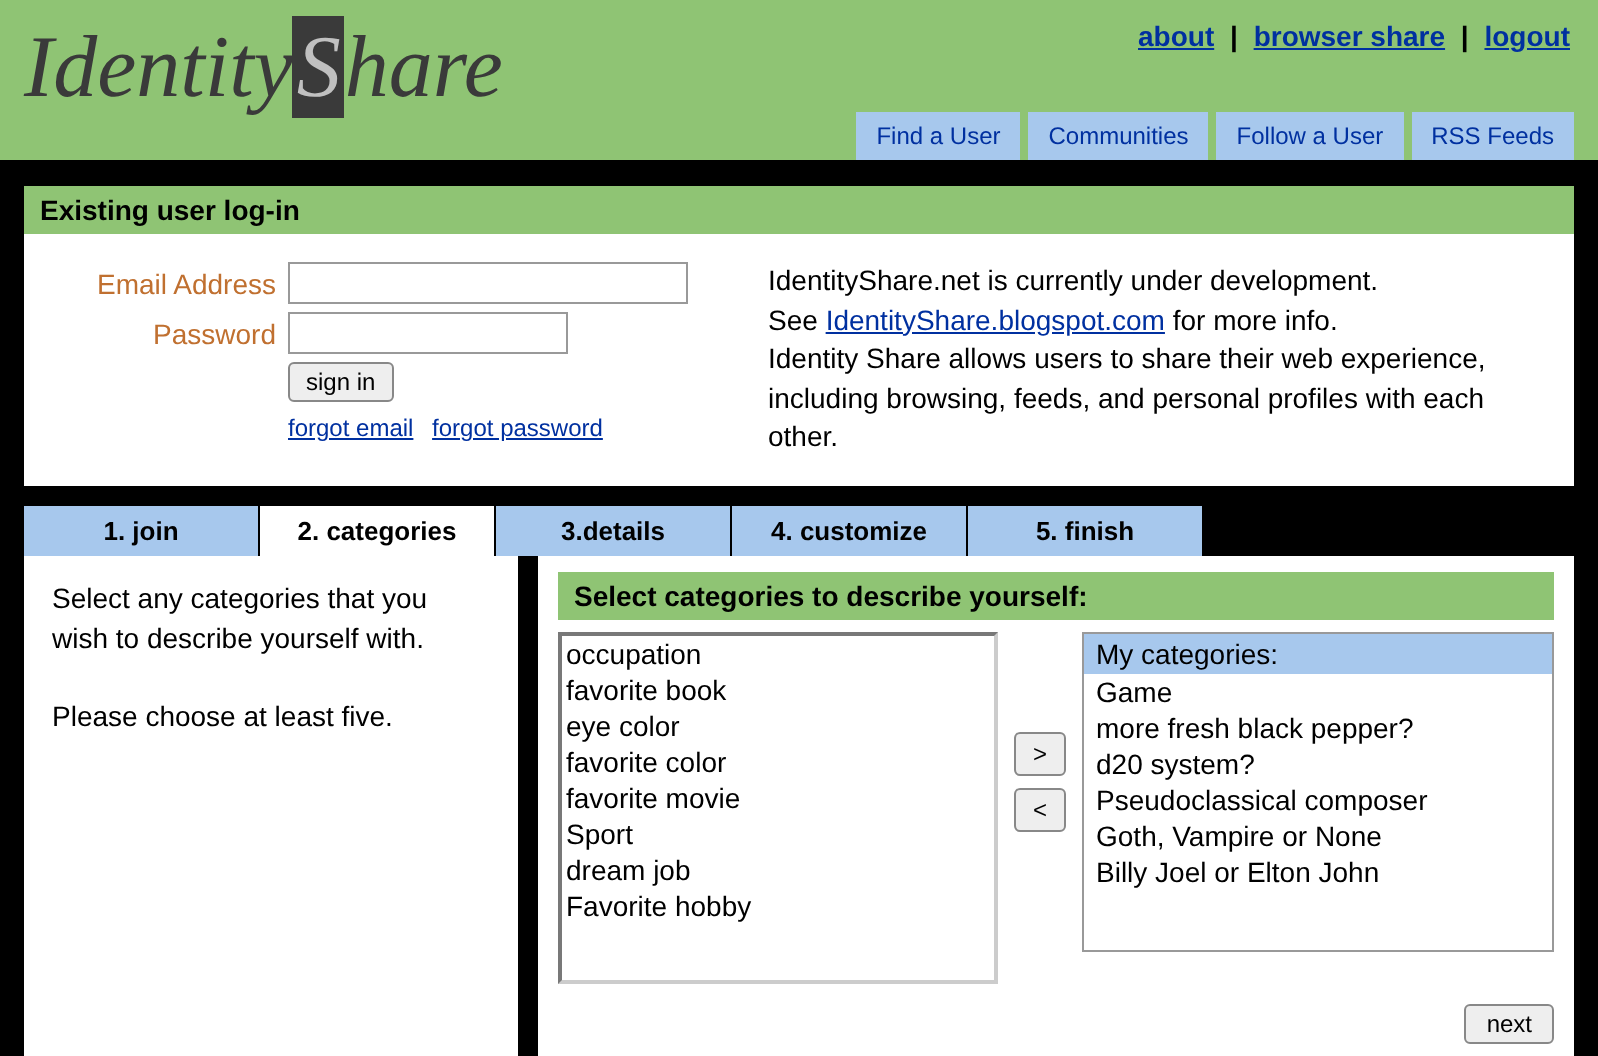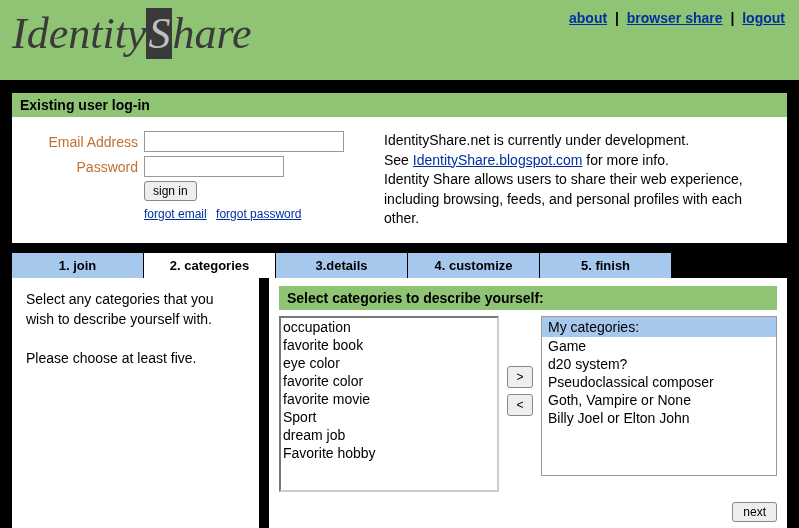--- a/index.html
+++ b/index.html
@@ -26,21 +26,21 @@
 .email-input { width: 200px; }
 .password-input { width: 140px; }
 .signin-row { margin-left: 116px; margin-top: 2px; }
 .signin-btn { font-size: 12px; padding: 2px 8px; border: 1px solid #888; background: #eee; border-radius: 3px; }
 .forgot-row { margin-left: 116px; margin-top: 6px; font-size: 12px; }
 .forgot-row a { color: #0030a0; text-decoration: underline; margin-right: 6px; }
 .login-info { flex: 1; font-size: 14px; line-height: 1.4; color: #000; }
 .login-info a { color: #0030a0; text-decoration: underline; }
 .wizard-section { background: #000; padding: 0 12px 0 12px; display: flex; }
 .wizard-tabs { display: flex; }
-.wizard-tab { background: #a7c8ed; color: #000; font-size: 13px; font-weight: bold; padding: 5px 0; width: 132px; text-align: center; border-right: 1px solid #000; cursor: pointer; }
+.wizard-tab { background: #a7c8ed; color: #000; font-size: 13px; font-weight: bold; padding: 5px 0; width: 118px; text-align: center; border-right: 1px solid #000; cursor: pointer; }
 .wizard-tab.active { background: #fff; }
 .wizard-body { background: #000; padding: 0 12px 0 12px; display: flex; }
 .wizard-left { background: #fff; width: 299px; padding: 12px 14px; font-size: 14px; line-height: 1.4; }
 .wizard-right { background: #fff; flex: 1; margin-left: 10px; padding: 8px 10px 10px 10px; }
 .select-title { background: #8fc474; padding: 4px 8px; font-weight: bold; font-size: 14px; margin-bottom: 6px; }
 .category-picker { display: flex; gap: 8px; align-items: flex-start; }
 .cat-listbox { border: 2px inset #ccc; width: 220px; height: 176px; overflow-y: scroll; font-size: 14px; padding: 0; background: #fff; }
 .cat-listbox .item { padding: 1px 2px; cursor: pointer; }
 .move-buttons { display: flex; flex-direction: column; gap: 6px; margin-top: 50px; }
 .move-btn { width: 26px; height: 22px; border: 1px solid #888; background: #eee; font-size: 12px; border-radius: 3px; cursor: pointer; }
@@ -59,20 +59,26 @@
     <span class="logo-identity">Identity</span>
       <span class="logo-s">S</span>
       <span class="logo-hare">hare</span>
   </div>
   <div class="top-links">
     <a href="#">about</a>
     <span class="sep">|</span>
     <a href="#">browser share</a>
     <span class="sep">|</span>
     <a href="#">logout</a>
+  </div>
+  <div class="nav-tabs">
+    <a href="#">Find a User</a>
+    <a href="#">Communities</a>
+    <a href="#">Follow a User</a>
+    <a href="#">RSS Feeds</a>
   </div>
 </div>
 
 <div class="black-bar"></div>
 
 <div class="login-section">
   <div class="login-box">
     <div class="login-title">Existing user log-in</div>
     <div class="login-body">
       <div class="login-form">
@@ -130,20 +136,21 @@
         <div class="item">dream job</div>
         <div class="item">Favorite hobby</div>
       </div>
       <div class="move-buttons">
         <button class="move-btn">&gt;</button>
         <button class="move-btn">&lt;</button>
       </div>
       <div class="my-cats">
         <div class="my-cats-title">My categories:</div>
         <div class="mitem">Game</div>
+        <div class="mitem">more fresh black pepper?</div>
         <div class="mitem">d20 system?</div>
         <div class="mitem">Pseudoclassical composer</div>
         <div class="mitem">Goth, Vampire or None</div>
         <div class="mitem">Billy Joel or Elton John</div>
       </div>
     </div>
     <div class="next-row">
       <button class="next-btn">next</button>
     </div>
   </div>

